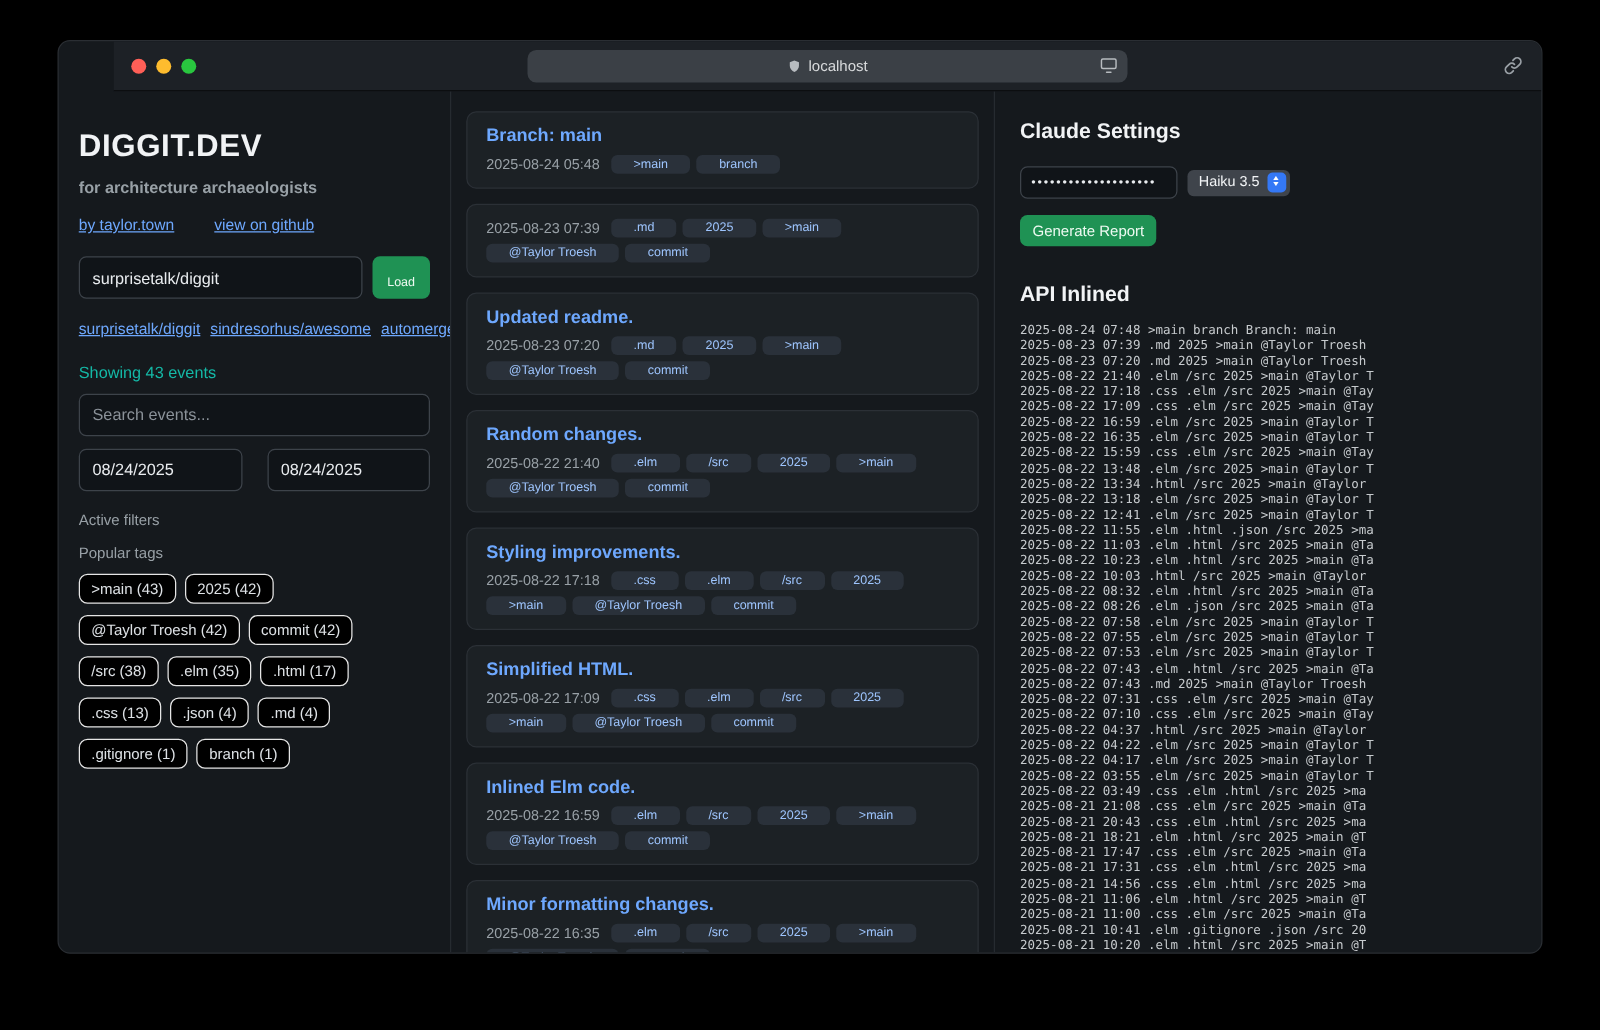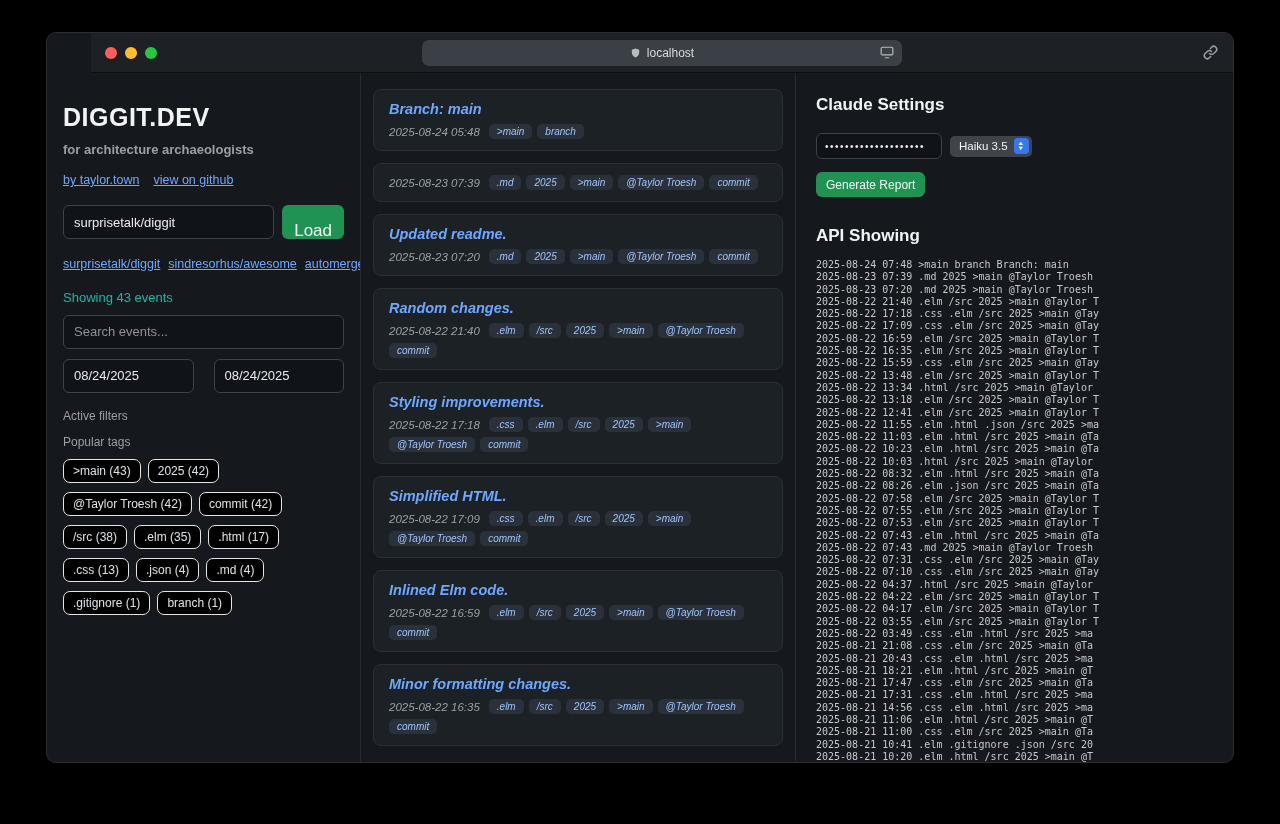--- a/index.html
+++ b/index.html
@@ -25,46 +25,46 @@
   
   .content { flex:1; display:flex; min-height:0; }
   .col-sidebar { width:314px; flex:0 0 314px; border-right:1px solid #262b30; padding:24px 16px; overflow:hidden; }
   .col-main { width:435px; flex:0 0 435px; border-right:1px solid #262b30; padding:16px 12px; overflow:hidden; }
   .col-right { flex:1; padding:22px 20px; overflow:hidden; }
 
   
   .app-title { font-size:25px; font-weight:700; color:#f1f3f5; letter-spacing:.5px; margin:6px 0 10px; }
   .app-subtitle { color:#98a0a6; font-weight:700; font-size:13px; margin-bottom:16px; }
   a.blue-link { color:#6ea8fe; font-size:12.5px; text-decoration:underline; }
-  .top-links { display:flex; gap:14px; margin-bottom:18px; }
+  .top-links { display:flex; gap:32px; margin-bottom:18px; }
   .repo-form { display:flex; gap:8px; margin-bottom:12px; }
   .text-input { background:#101418; border:1px solid #3d434a; border-radius:6px; color:#e9ecef;
     font-size:13px; padding:0 10px; height:34px; font-family:"Liberation Sans",sans-serif; }
   .text-input::placeholder { color:#8b9299; }
   .repo-input { flex:1; min-width:0; }
-  .btn-green { background:#1f9254; color:#eefaf2; border:none; border-radius:6px; font-size:17px;
+  .btn-green { background:#1f9254; color:#eefaf2; border:none; border-radius:6px; font-size:10px;
     padding:16px 12px; height:34px; font-weight:500; cursor:pointer; font-family:"Liberation Sans",sans-serif; }
   .repo-links { line-height:1.55; margin-bottom:14px; }
   .repo-links a { color:#6ea8fe; font-size:12.5px; text-decoration:underline; margin-right:8px; }
   .events-count { color:#14b8a6; font-size:13px; margin:14px 0 10px; }
   .search-input { width:100%; }
   .date-row { display:flex; gap:20px; margin-top:10px; }
   .date-input { width:50%; min-width:0; color:#e9ecef; }
   .meta-label { color:#98a0a6; font-size:12px; margin-top:16px; }
   .meta-label + .meta-label { margin-top:12px; }
   .tag-cloud { display:flex; flex-wrap:wrap; gap:9px 7px; margin-top:10px; }
   .tag-pill { background:#000000; border:1px solid #e5e5e5; color:#dee2e6; font-size:12px;
     padding:4px 9px; border-radius:7px; cursor:pointer; font-family:"Liberation Sans",sans-serif; }
 
   
-  .card { background:#1c2125; border:1px solid #2b3036; border-radius:8px; padding:11px 15px; margin-bottom:12px;font-style:italic; }
+  .card { background:#1c2125; border:1px solid #2b3036; border-radius:8px; padding:11px 15px; margin-bottom:12px; }
   .card-title { display:block; color:#6ea8fe; font-size:14.5px; font-weight:600; text-decoration:none; margin-bottom:7px; }
   .card-meta { display:flex; flex-wrap:wrap; gap:5px; align-items:center; }
   .card-date { color:#98a0a6; font-size:11.5px; margin-right:4px; }
-  .chip { background:#2a313a; color:#9ec5fe; font-size:10px; padding:2px 8px; border-radius:5px; white-space:nowrap; }
+  .chip { background:#2a313a; color:#9ec5fe; font-size:10px; padding:2px 18px; border-radius:5px; white-space:nowrap; }
 
   
   .panel-heading { color:#f1f3f5; font-size:17px; font-weight:700; }
   .settings-row { display:flex; gap:8px; align-items:center; margin-top:18px; }
   .key-input { width:126px; height:26px; font-size:10px; letter-spacing:1.5px; padding:0 8px; }
   .model-select { display:flex; align-items:center; gap:6px; background:#3f444b; border-radius:5px;
     padding:2px 3px 2px 9px; cursor:pointer; height:21px; }
   .model-label { color:#f2f4f6; font-size:11.5px; }
   .stepper { width:15px; height:16px; background:#3478f6; border-radius:4px; display:flex;
     flex-direction:column; align-items:center; justify-content:center; line-height:1; }
@@ -258,21 +258,21 @@
           <span class="model-label">Haiku 3.5</span>
           <span class="stepper">
               <i>▲</i>
               <i>▼</i>
             </span>
         </div>
       </div>
 
       <button class="btn-green btn-report">Generate Report</button>
 
-      <h2 class="panel-heading api-heading">API Showing</h2>
+      <h2 class="panel-heading api-heading">API Inlined</h2>
 
       <pre class="log">2025-08-24 07:48 &gt;main branch Branch: main
 2025-08-23 07:39 .md 2025 &gt;main @Taylor Troesh
 2025-08-23 07:20 .md 2025 &gt;main @Taylor Troesh
 2025-08-22 21:40 .elm /src 2025 &gt;main @Taylor T
 2025-08-22 17:18 .css .elm /src 2025 &gt;main @Tay
 2025-08-22 17:09 .css .elm /src 2025 &gt;main @Tay
 2025-08-22 16:59 .elm /src 2025 &gt;main @Taylor T
 2025-08-22 16:35 .elm /src 2025 &gt;main @Taylor T
 2025-08-22 15:59 .css .elm /src 2025 &gt;main @Tay

